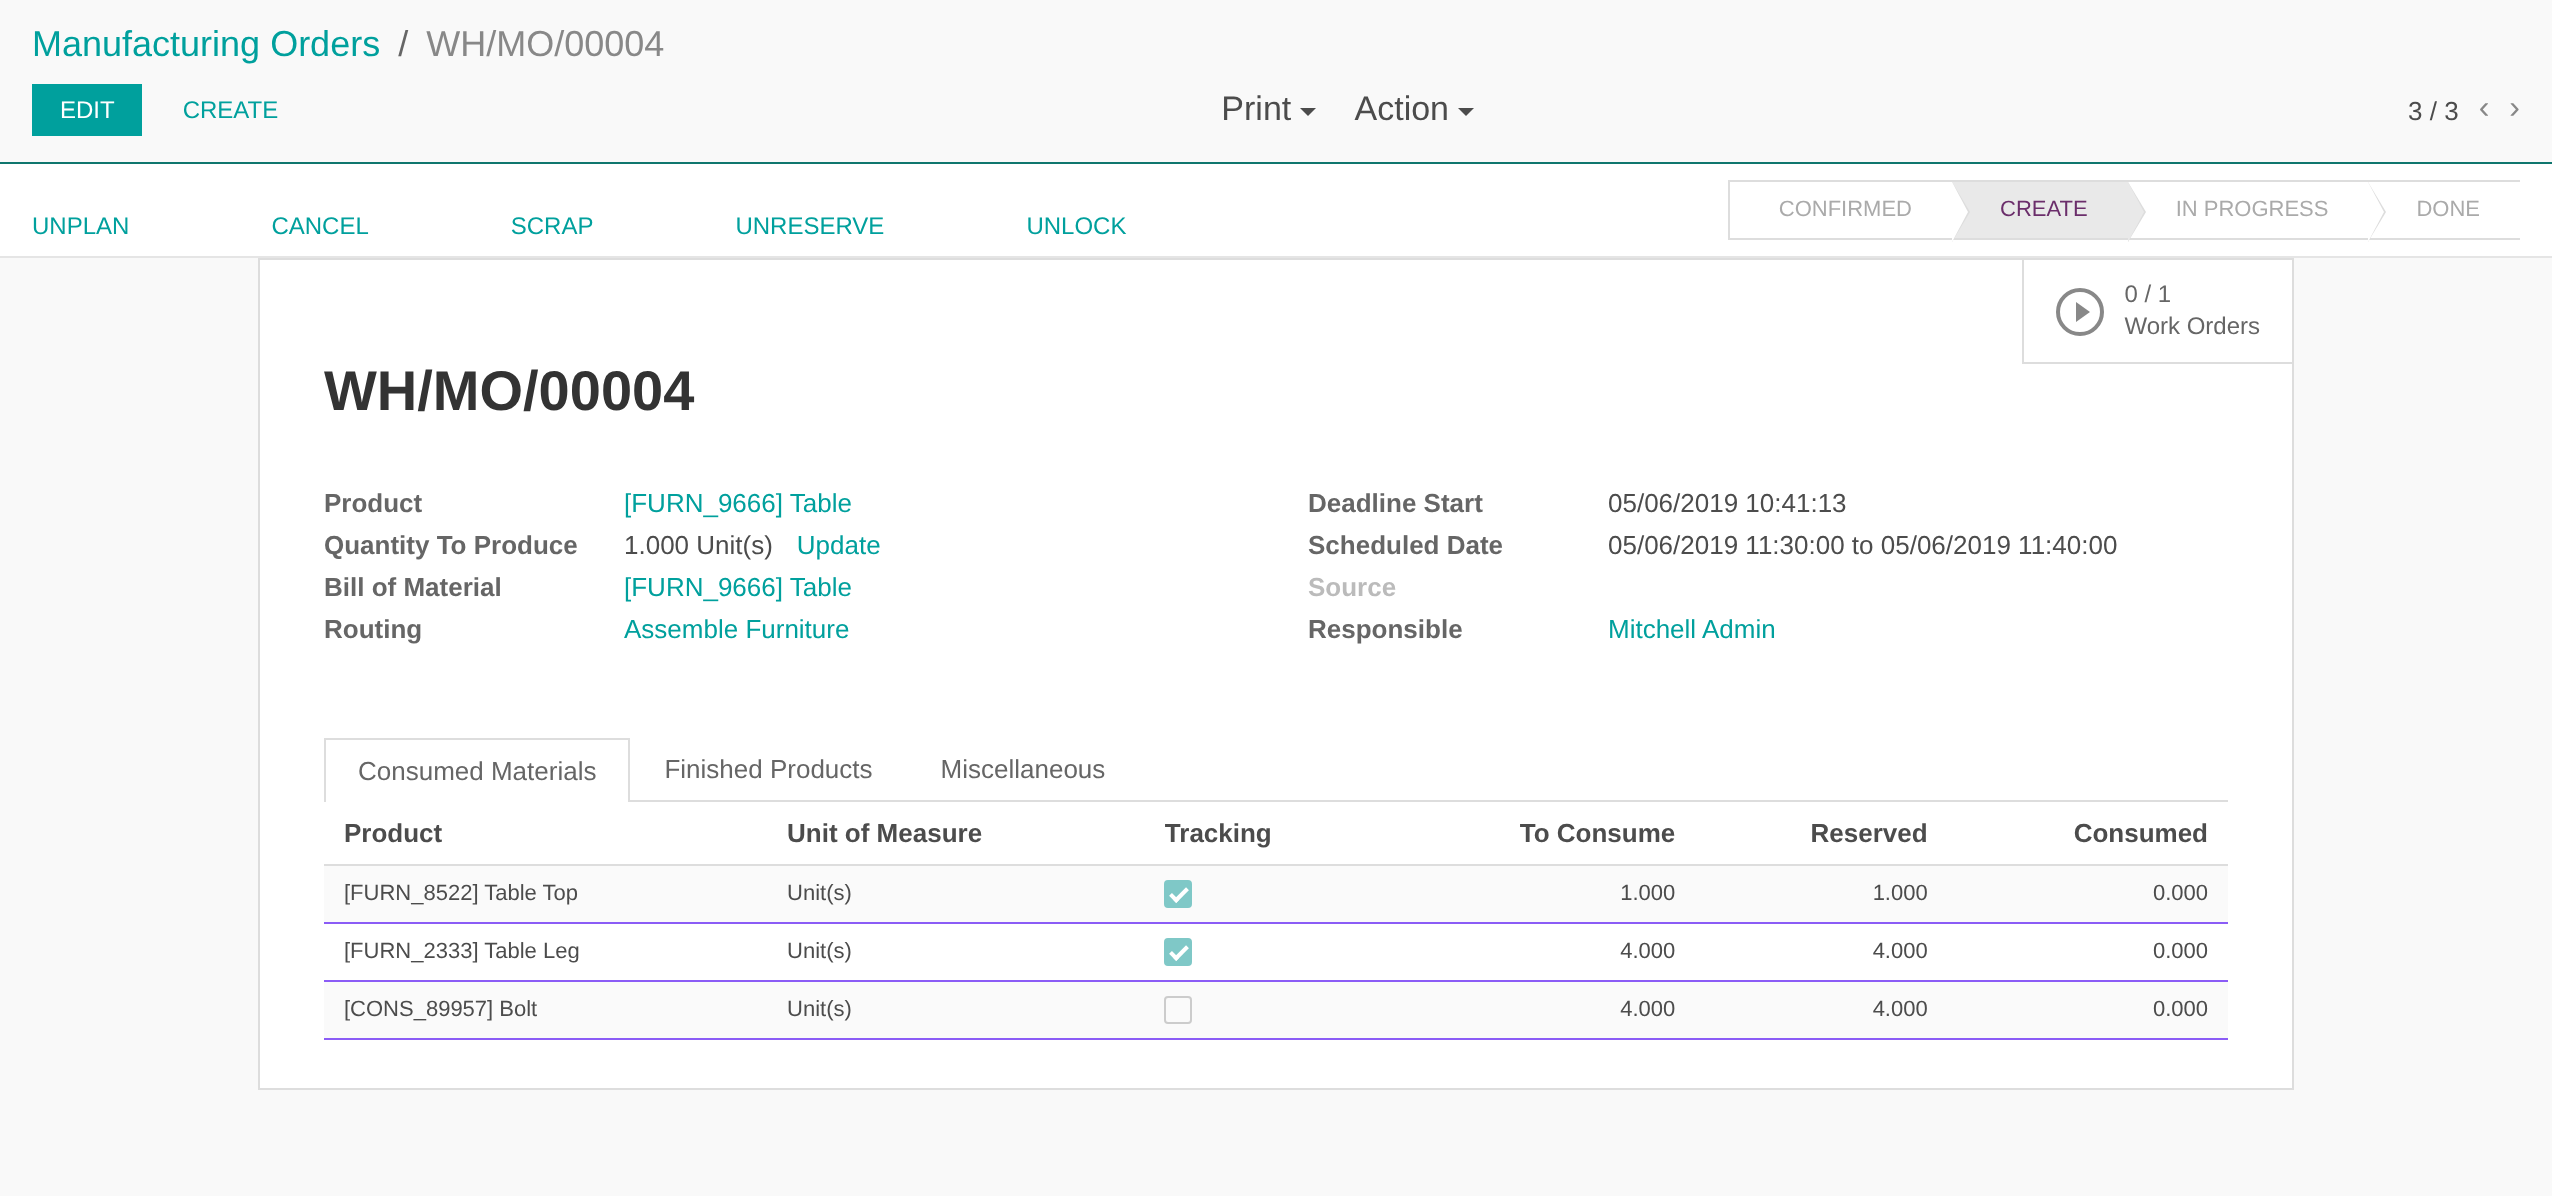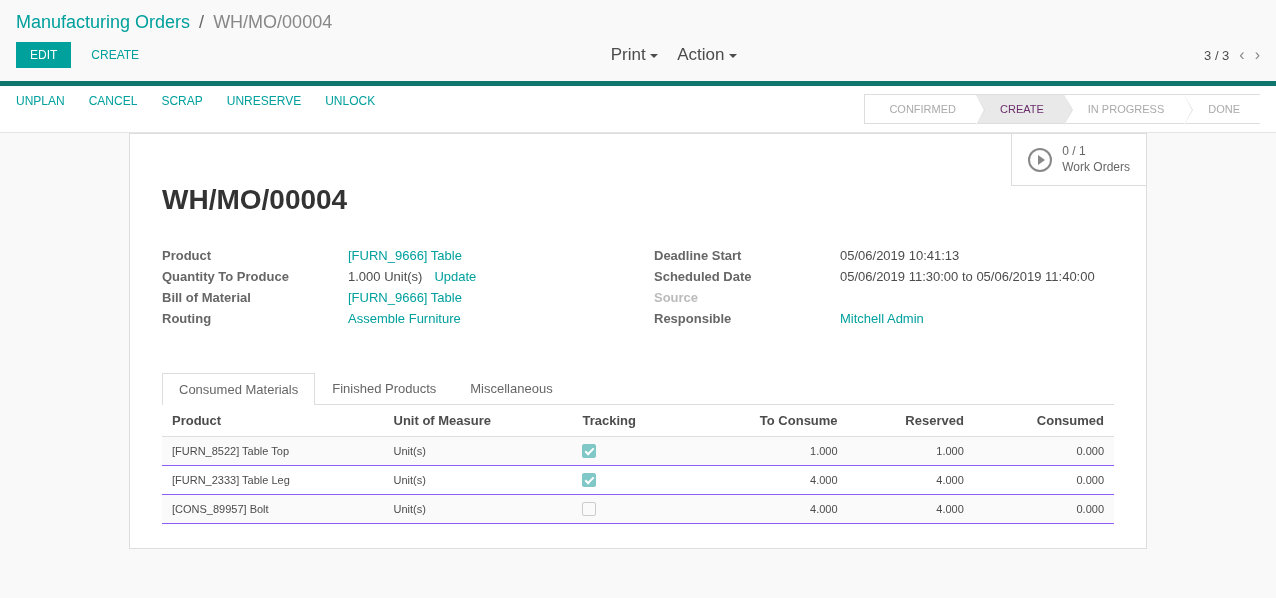--- a/index.html
+++ b/index.html
@@ -4,30 +4,30 @@
 <style>
 * { box-sizing: border-box; margin: 0; padding: 0; }
 body { font-family: -apple-system, BlinkMacSystemFont, "Segoe UI", Helvetica, Arial, sans-serif; font-size: 13px; color: #4c4c4c; background: #f9f9f9; }
 a { text-decoration: none; }
 
 .breadcrumb-bar { padding: 12px 16px 8px; font-size: 18px; }
 .breadcrumb-link { color: #00A09D; }
 .breadcrumb-sep { color: #666; margin: 0 4px; }
 .breadcrumb-current { color: #888; }
 
-.control-bar { display: flex; align-items: center; padding: 0 16px 12px; border-bottom: 5px solid #0f766e; }
+.control-bar { display: flex; align-items: center; padding: 0 16px 12px; border-bottom: 1px solid #0f766e; }
 .btn-primary { background: #00A09D; color: #fff; border: none; padding: 6px 14px; font-size: 12px; cursor: pointer; margin-right: 16px; }
 .btn-link { background: none; border: none; color: #00A09D; font-size: 12px; cursor: pointer; padding: 6px 4px; }
 .control-center { flex: 1; text-align: center; }
 .dropdown-toggle { background: none; border: none; color: #4c4c4c; font-size: 17px; cursor: pointer; padding: 4px 8px; }
 .caret { display: inline-block; width: 0; height: 0; margin-left: 4px; vertical-align: middle; border-top: 4px solid; border-right: 4px solid transparent; border-left: 4px solid transparent; }
 .pager { font-size: 13px; color: #4c4c4c; display: flex; align-items: center; gap: 10px; }
 .pager-arrow { cursor: pointer; color: #888; font-size: 16px; }
 
-.action-bar { display: flex; align-items: flex-start; padding: 8px 16px; border-bottom: 1px solid #e5e5e5; background: #fff; }
+.action-bar { display: flex; align-items: flex-end; padding: 8px 16px; border-bottom: 1px solid #e5e5e5; background: #fff; gap: 47px; }
 .action-link { color: #00A09D; font-size: 12px; margin-right: 24px; background: none; border: none; cursor: pointer; }
 
 .status-bar { margin-left: auto; display: flex; align-items: stretch; height: 30px; }
 .status-step { position: relative; padding: 0 20px 0 24px; display: flex; align-items: center; font-size: 11px; color: #aaa; background: #fff; border-top: 1px solid #ddd; border-bottom: 1px solid #ddd; }
 .status-step::after { content: ""; position: absolute; right: -8px; top: 0; width: 0; height: 0; border-top: 15px solid transparent; border-bottom: 15px solid transparent; border-left: 8px solid #fff; z-index: 2; }
 .status-step::before { content: ""; position: absolute; right: -9px; top: 0; width: 0; height: 0; border-top: 15px solid transparent; border-bottom: 15px solid transparent; border-left: 9px solid #ddd; z-index: 1; }
 .status-step.active { background: #e9e9e9; color: #6b2e6b; font-weight: 500; }
 .status-step.active::after { border-left-color: #e9e9e9; }
 .status-step:last-child::after, .status-step:last-child::before { display: none; }
 .status-step:first-child { border-left: 1px solid #ddd; }
@@ -40,21 +40,21 @@
 .stat-icon::before { content: ""; width: 0; height: 0; border-top: 5px solid transparent; border-bottom: 5px solid transparent; border-left: 7px solid #888; margin-left: 2px; }
 .stat-text { font-size: 12px; color: #666; line-height: 1.3; }
 
 .sheet-inner { padding: 50px 32px 24px; }
 .record-title { font-size: 28px; color: #333; margin-bottom: 32px; }
 
 .field-grid { display: flex; gap: 32px; margin-bottom: 40px; }
 .field-col { flex: 1; }
 .field-row { display: flex; margin-bottom: 6px; font-size: 13px; }
 .field-label { width: 150px; color: #666; font-weight: 600; }
-.field-value { flex: 1; margin-left: 36px; }
+.field-value { flex: 1; }
 .field-value a { color: #00A09D; }
 .field-value .update-link { color: #00A09D; margin-left: 12px; cursor: pointer; }
 .field-label.muted { color: #bbb; }
 
 .tabs { display: flex; border-bottom: 1px solid #ddd; }
 .tab { padding: 8px 16px; border: 1px solid transparent; border-bottom: none; font-size: 13px; color: #666; cursor: pointer; text-align: center; }
 .tab.active { border-color: #ddd; background: #fff; position: relative; top: 1px; }
 
 .tab-content { padding-top: 0; }
 table { width: 100%; border-collapse: collapse; }

